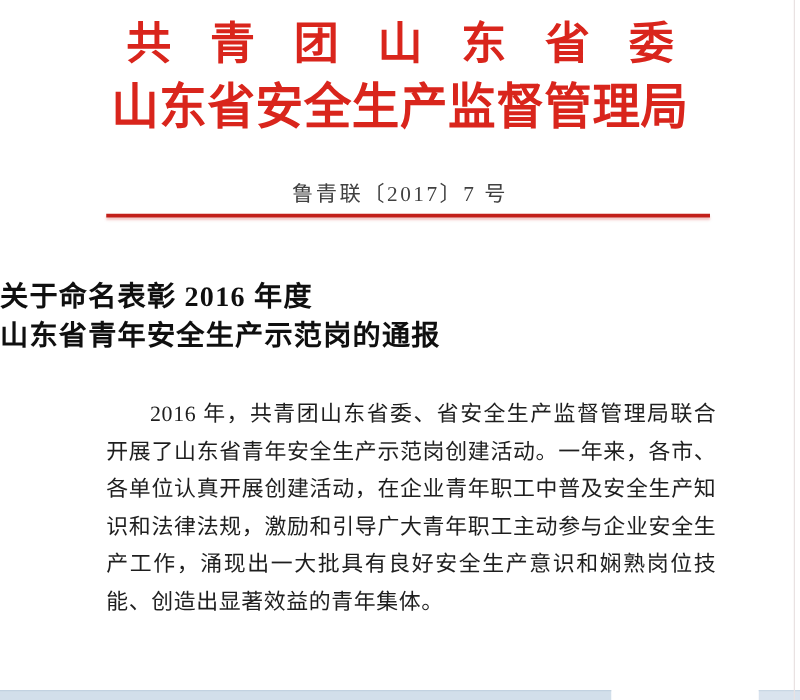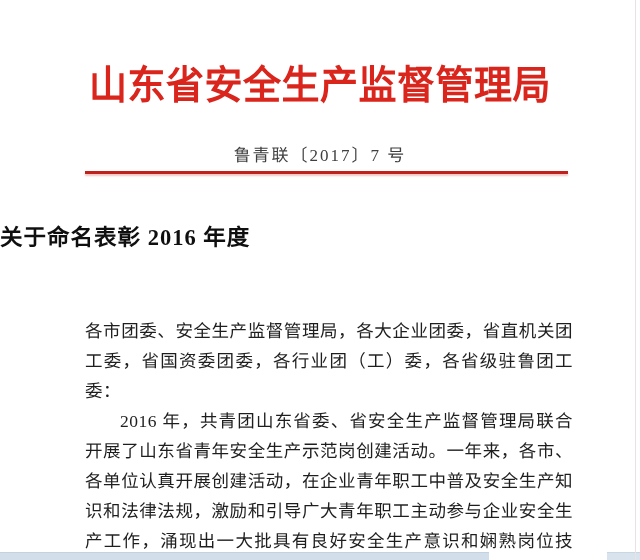--- a/index.html
+++ b/index.html
@@ -129,33 +129,34 @@
     width: 1px;
     height: 560px;
     background: #e9e2e2;
   }
 </style>
 </head>
 <body>
 
 <div class="page">
 
+  <div class="org-line1">共青团山东省委</div>
 
   <div class="org-line2">山东省安全生产监督管理局</div>
 
   <div class="doc-number">鲁青联〔2017〕7 号</div>
 
   <div class="red-rule"></div>
 
   <h1 class="doc-title">
     <span>关于命名表彰 2016 年度</span><br>
+    <span>山东省青年安全生产示范岗的通报</span>
   </h1>
 
   <div class="doc-body">
-    <p>各市团委、安全生产监督管理局，各大企业团委，省直机关团工委，省国资委团委，各行业团（工）委，各省级驻鲁团工委：</p>
     <p class="indent">2016 年，共青团山东省委、省安全生产监督管理局联合开展了山东省青年安全生产示范岗创建活动。一年来，各市、各单位认真开展创建活动，在企业青年职工中普及安全生产知识和法律法规，激励和引导广大青年职工主动参与企业安全生产工作，涌现出一大批具有良好安全生产意识和娴熟岗位技能、创造出显著效益的青年集体。</p>
   </div>
 
   <div class="bottom-strip"></div>
   <div class="bottom-strip-right"></div>
   <div class="right-edge-line"></div>
 
 </div>
 
 </body></html>

